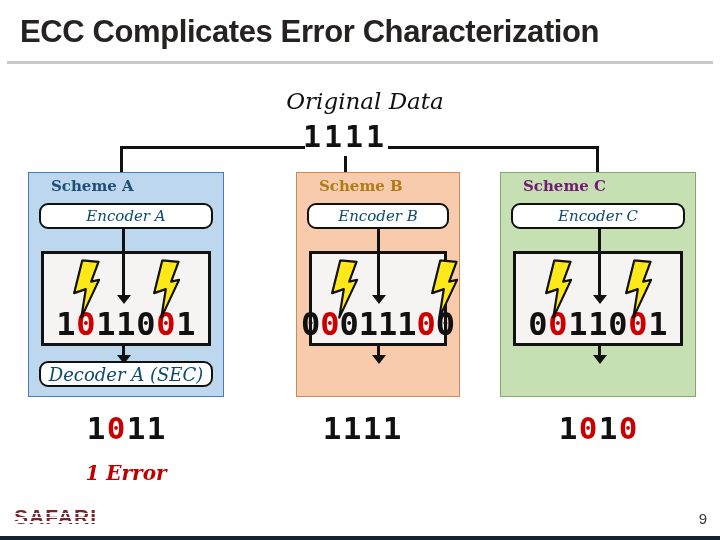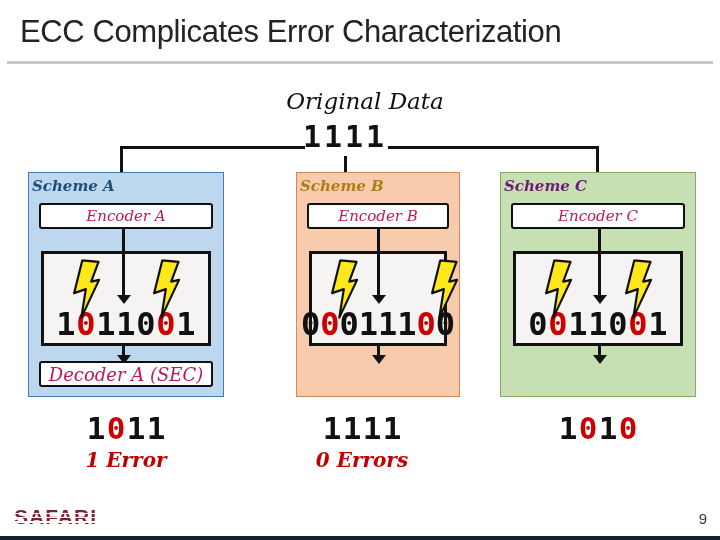--- a/index.html
+++ b/index.html
@@ -2,21 +2,21 @@
 <html style="--title: #262222; --divider: #c9c9c9; --error-red: #cc0000; --result-red: #c00000; --codeword-box-fill: #f5f4f2; --bolt-yellow: #ffe81a; --logo-maroon: #7a232e; --page-number: #3a3a3a; --bottom-bar: #14212f; --arrow-black: #111111;"><head>
 <meta charset="utf-8">
 <style>
   html,body{margin:0;padding:0;background:#888;}
   .slide{
     position:relative;width:720px;height:540px;background:#ffffff;
     overflow:hidden;font-family:"Liberation Sans",sans-serif;
   }
   .title{
     position:absolute;top:14px;left:20px;width:690px;
-    font-weight:normal;font-size:31px;letter-spacing:-0.4px;
+    font-weight:bold;font-size:31px;letter-spacing:-0.4px;
     color:var(--title,#262222);white-space:nowrap;
   }
   .divider{position:absolute;top:61px;left:7px;width:706px;height:3px;background:var(--divider,#c9c9c9);}
 
   .orig-label{
     position:absolute;top:88px;left:230px;width:270px;text-align:center;
     font-family:"DejaVu Serif",serif;font-style:italic;font-size:23px;color:#111;
   }
   .orig-bits{
     position:absolute;top:120px;left:265px;width:160px;text-align:center;
@@ -32,28 +32,28 @@
     width:0;height:0;border:7px solid transparent;border-bottom:0;border-top:9px solid #111;
   }
 
   
   .scheme{position:absolute;top:172px;width:196px;height:320px;}
   .scheme-box{
     position:absolute;top:0;left:0;right:0;height:225px;
     border:1.5px solid #888;box-sizing:border-box;
   }
   .scheme-name{
-    position:absolute;top:4px;left:3px;
-    font-family:"DejaVu Serif",serif;font-style:italic;font-weight:bold;font-size:15px;
+    position:absolute;top:4px;left:22px;
+    font-family:"DejaVu Serif",serif;font-weight:bold;font-size:15px;
   }
   .rounded-box{
     position:absolute;left:10px;right:10px;height:26px;background:#ffffff;
-    border:2px solid #111;border-radius:3px;box-sizing:border-box;
+    border:2px solid #111;border-radius:9px;box-sizing:border-box;
     display:flex;align-items:center;justify-content:center;
-    font-family:"DejaVu Serif",serif;font-style:italic;font-size:15px;color:#be185d;
+    font-family:"DejaVu Serif",serif;font-style:italic;font-size:15px;color:#0c4a6e;
   }
   .encoder{top:30px;}
   .decoder{top:188px;font-size:18px;font-style:italic;}
   .codeword-box{
     position:absolute;top:78px;left:12px;right:12px;height:95px;
     background:var(--codeword-box-fill,#f5f4f2);border:3px solid #111;box-sizing:border-box;
   }
   .cw-bits{
     position:absolute;bottom:1px;left:0;right:0;
     display:flex;justify-content:center;z-index:2;
@@ -63,21 +63,21 @@
     font-family:"DejaVu Sans Mono",monospace;font-weight:bold;font-size:32px;
     line-height:1.05;color:#111;
   }
   .bit.err{color:var(--error-red,#cc0000);}
   .bolt{position:absolute;z-index:3;transform:rotate(-5deg);}
 
   .scheme-output{position:absolute;top:240px;left:0;right:0;text-align:center;}
   .out-bits{display:flex;justify-content:center;}
   .out-bits .bit{font-size:31px;}
   .out-result{
-    margin-top:3px;font-family:"DejaVu Serif",serif;font-style:italic;font-weight:bold;
+    margin-top:16px;font-family:"DejaVu Serif",serif;font-style:italic;font-weight:bold;
     font-size:20px;color:var(--result-red,#c00000);
   }
 
   .logo{
     position:absolute;left:14px;bottom:11px;
     font-weight:bold;font-size:21px;letter-spacing:1px;color:var(--logo-maroon,#7a232e);
   }
   @supports ((-webkit-background-clip:text) or (background-clip:text)){
     .logo{
       background:repeating-linear-gradient(180deg,#7a232e 0px,#7a232e 3px,#ffffff 3px,#ffffff 4.5px);
@@ -169,21 +169,20 @@
               <polygon points="15,1 31,4 22,23 30,22 9,58 16,30 4,33" fill="#ffe81a" stroke="#111" stroke-width="2.2" stroke-linejoin="round"></polygon>
             </svg></div>
         </div>
     <div class="scheme-output">
       <div class="out-bits">
             <span class="bit">1</span>
             <span class="bit">1</span>
             <span class="bit">1</span>
             <span class="bit">1</span>
           </div>
-      <div class="out-result">0 Errors</div>
     </div>
   </div>
 
   <div class="scheme" style="left: 500px;">
     <div class="scheme-box" style="background: rgb(198, 224, 180); border-color: rgb(133, 169, 107);">
       <div class="scheme-name" style="color: #701a75;">Scheme C</div>
       <div class="rounded-box encoder">Encoder C</div>
       <div class="varrow arrow-enc" style="top: 56px; height: 66px; z-index: 4; left: 97px;"></div>
       <div class="codeword-box">
         <div class="cw-bits">

